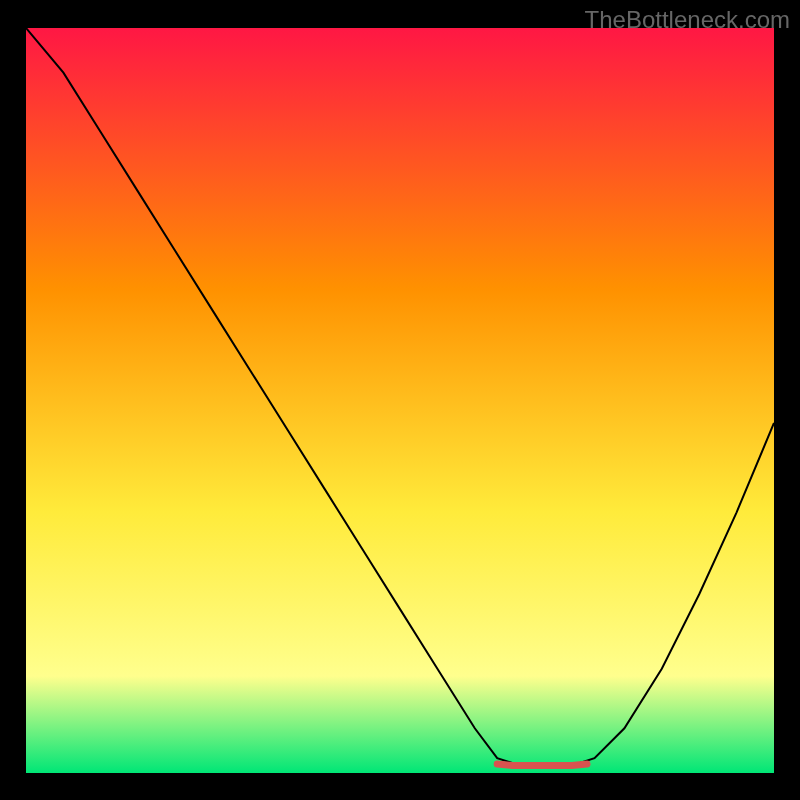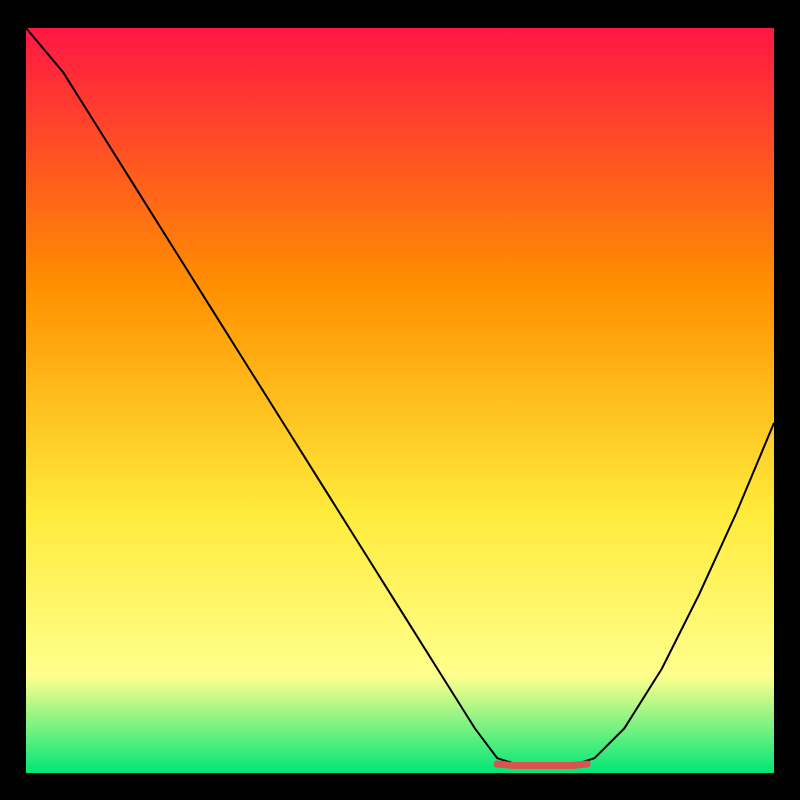--- a/index.html
+++ b/index.html
@@ -33,20 +33,21 @@
     height: 745px;
   }
   svg {
     display: block;
   }
 </style>
 </head>
 <body>
 
 <div class="chart-container">
+  <div class="watermark">TheBottleneck.com</div>
   <div class="plot-area">
     <svg id="chart-svg" width="748" height="745" viewBox="0 0 748 745">
       <defs>
         <linearGradient id="bg-gradient" x1="0" y1="0" x2="0" y2="1">
           <stop id="stop-top" offset="0%" stop-color="#ff1744"></stop>
           <stop id="stop-um" offset="35%" stop-color="#ff9100"></stop>
           <stop id="stop-mid" offset="65%" stop-color="#ffeb3b"></stop>
           <stop id="stop-low" offset="87%" stop-color="#ffff8d"></stop>
           <stop id="stop-bot" offset="100%" stop-color="#00e676"></stop>
         </linearGradient>

